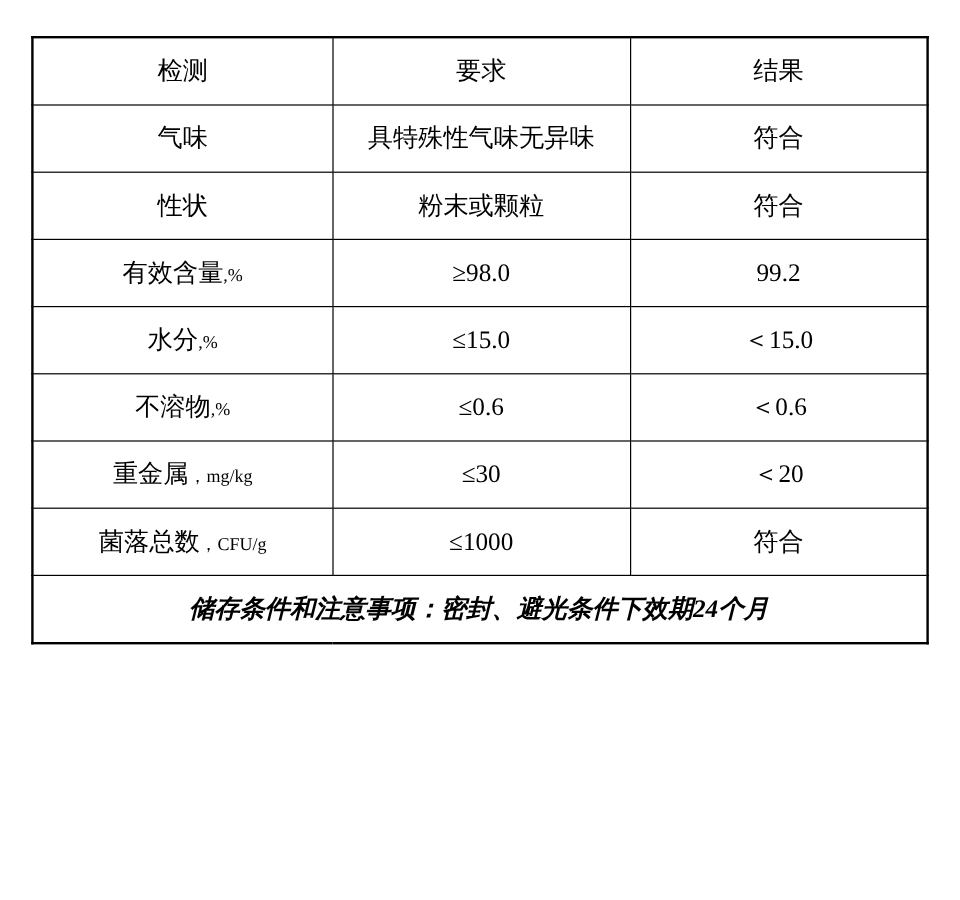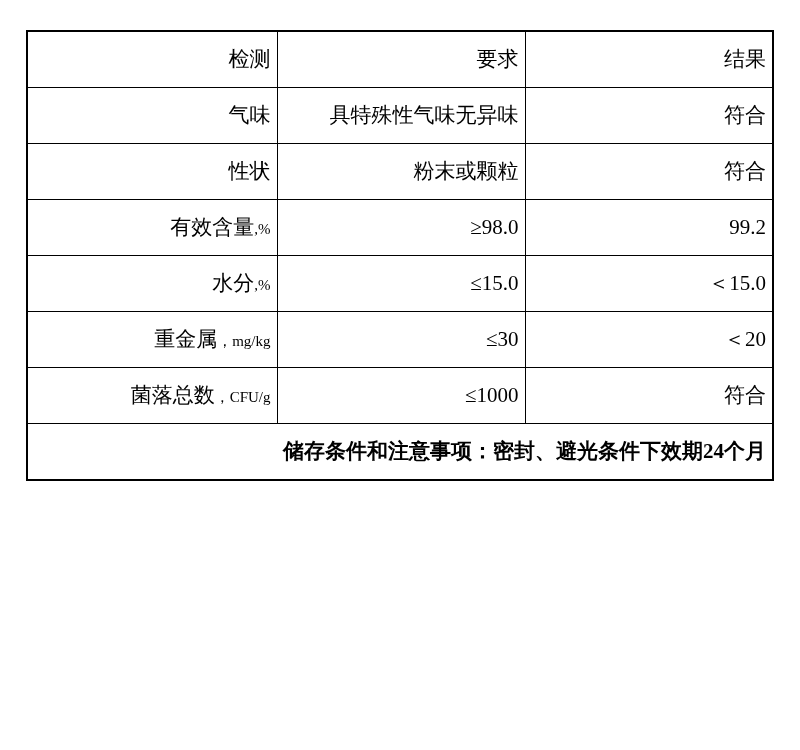--- a/index.html
+++ b/index.html
@@ -35,33 +35,33 @@
     font-size: 21px;
     line-height: 1.3;
   }
   col.c1 { width: 250px; }
   col.c2 { width: 248px; }
   col.c3 { width: 248px; }
 
   .cell-inner {
     display: block;
     padding: 0 6px;
-    text-align: right;
   }
   .unit {
     font-size: 15px;
   }
   .footer-row td {
     height: 42px;
     text-align: left;
     font-size: 18px;
     font-weight: bold;
   }
   .footer-row td .cell-inner {
     padding-left: 4px;
+    font-style: italic;
   }
   .head-row td {
     height: 58px;
   }
 </style>
 </head>
 <body>
 
 <div class="sheet">
   <table class="spec">
@@ -125,20 +125,31 @@
             <span class="cell-inner"><span>水分</span><span class="unit">,%</span></span>
           </td>
         <td>
             <span class="cell-inner">≤15.0</span>
           </td>
         <td>
             <span class="cell-inner">＜15.0</span>
           </td>
       </tr>
 
+      <tr>
+        <td>
+            <span class="cell-inner"><span>不溶物</span><span class="unit">,%</span></span>
+          </td>
+        <td>
+            <span class="cell-inner">≤0.6</span>
+          </td>
+        <td>
+            <span class="cell-inner">＜0.6</span>
+          </td>
+      </tr>
 
 
 
       <tr>
         <td>
             <span class="cell-inner"><span>重金属</span><span class="unit">，mg/kg</span></span>
           </td>
         <td>
             <span class="cell-inner">≤30</span>
           </td>

